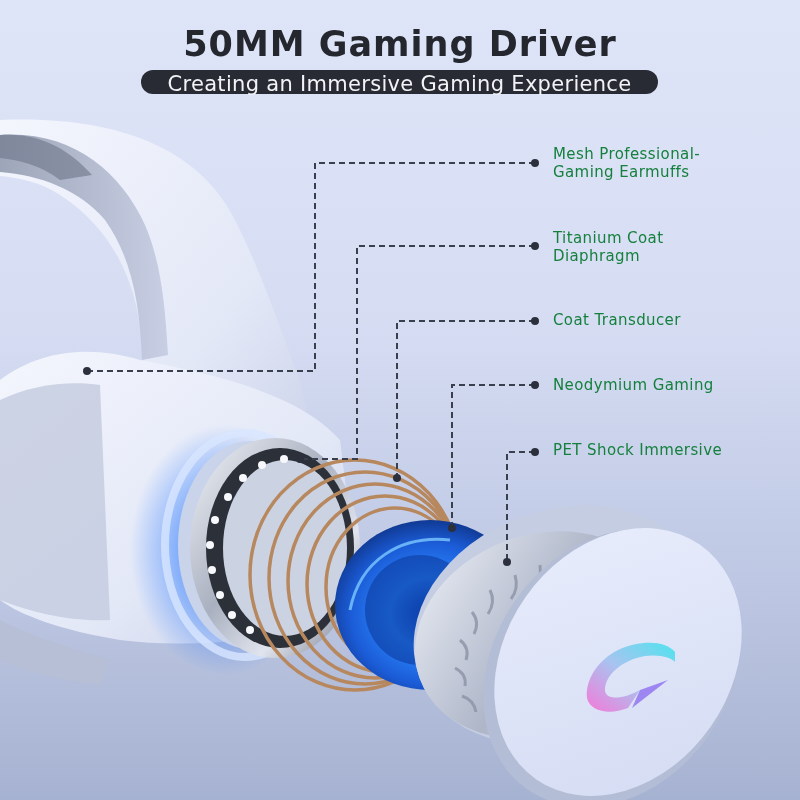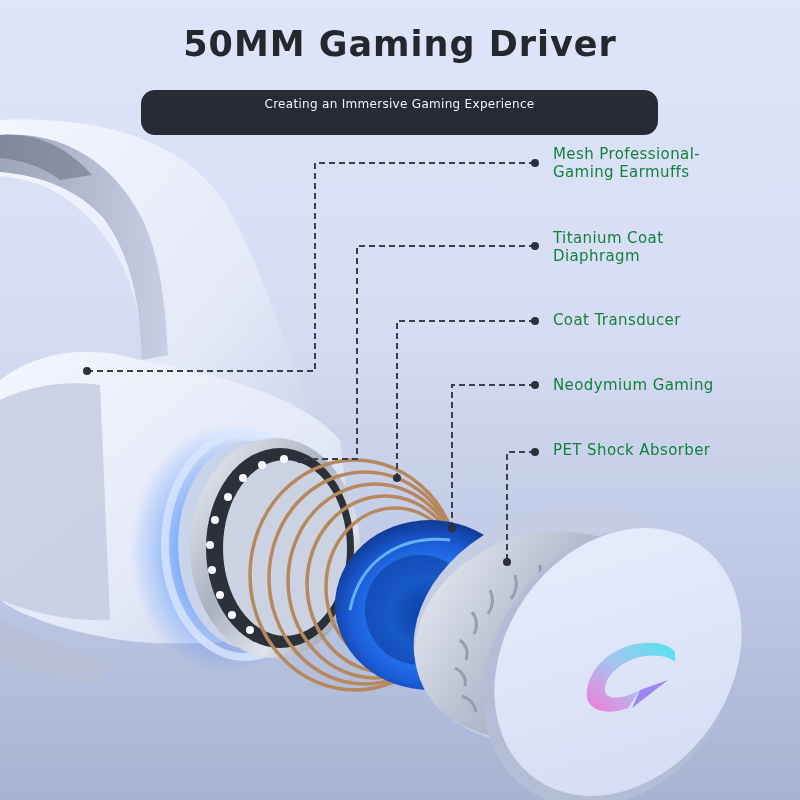--- a/index.html
+++ b/index.html
@@ -8,23 +8,23 @@
     background: linear-gradient(180deg, #dfe5f8 0%, #d6ddf3 40%, #bcc6e2 75%, #a6b2d1 100%);
     font-family: "DejaVu Sans", sans-serif;
   }
   .scene { position: absolute; left: 0; top: 0; width: 800px; height: 800px; }
   .title {
     position: absolute; left: 0; right: 0; top: 24px; text-align: center;
     font-family: "DejaVu Sans", sans-serif; font-weight: bold; font-size: 35px;
     color: #25272f; letter-spacing: 1px;
   }
   .pill {
-    position: absolute; left: 141px; top: 90px; width: 517px; height: 45px;
+    position: absolute; left: 141px; top: 70px; width: 517px; height: 24px;
     background: #292b34; border-radius: 14px; color: #f2f3f7;
-    font-family: "DejaVu Sans", sans-serif; font-size: 12px; line-height: 28px;
+    font-family: "DejaVu Sans", sans-serif; font-size: 21px; line-height: 28px;
     text-align: center; letter-spacing: 0.3px;
   }
   .label {
     position: absolute; left: 553px; font-family: "DejaVu Sans", sans-serif;
     font-size: 15px; line-height: 18px; color: #15803d; letter-spacing: 0.4px;
     white-space: pre-line;
   }
   .lbl-1 { top: 145px; }
   .lbl-2 { top: 229px; }
   .lbl-3 { top: 311px; }
@@ -175,13 +175,13 @@
 
 <div class="title">50MM Gaming Driver</div>
 <div class="pill">Creating an Immersive Gaming Experience</div>
 
 <div class="label lbl-1">Mesh Professional-
 Gaming Earmuffs</div>
 <div class="label lbl-2">Titanium Coat
 Diaphragm</div>
 <div class="label lbl-3">Coat Transducer</div>
 <div class="label lbl-4">Neodymium Gaming</div>
-<div class="label lbl-5">PET Shock Absorber</div>
+<div class="label lbl-5">PET Shock Immersive</div>
 
 </body></html>

